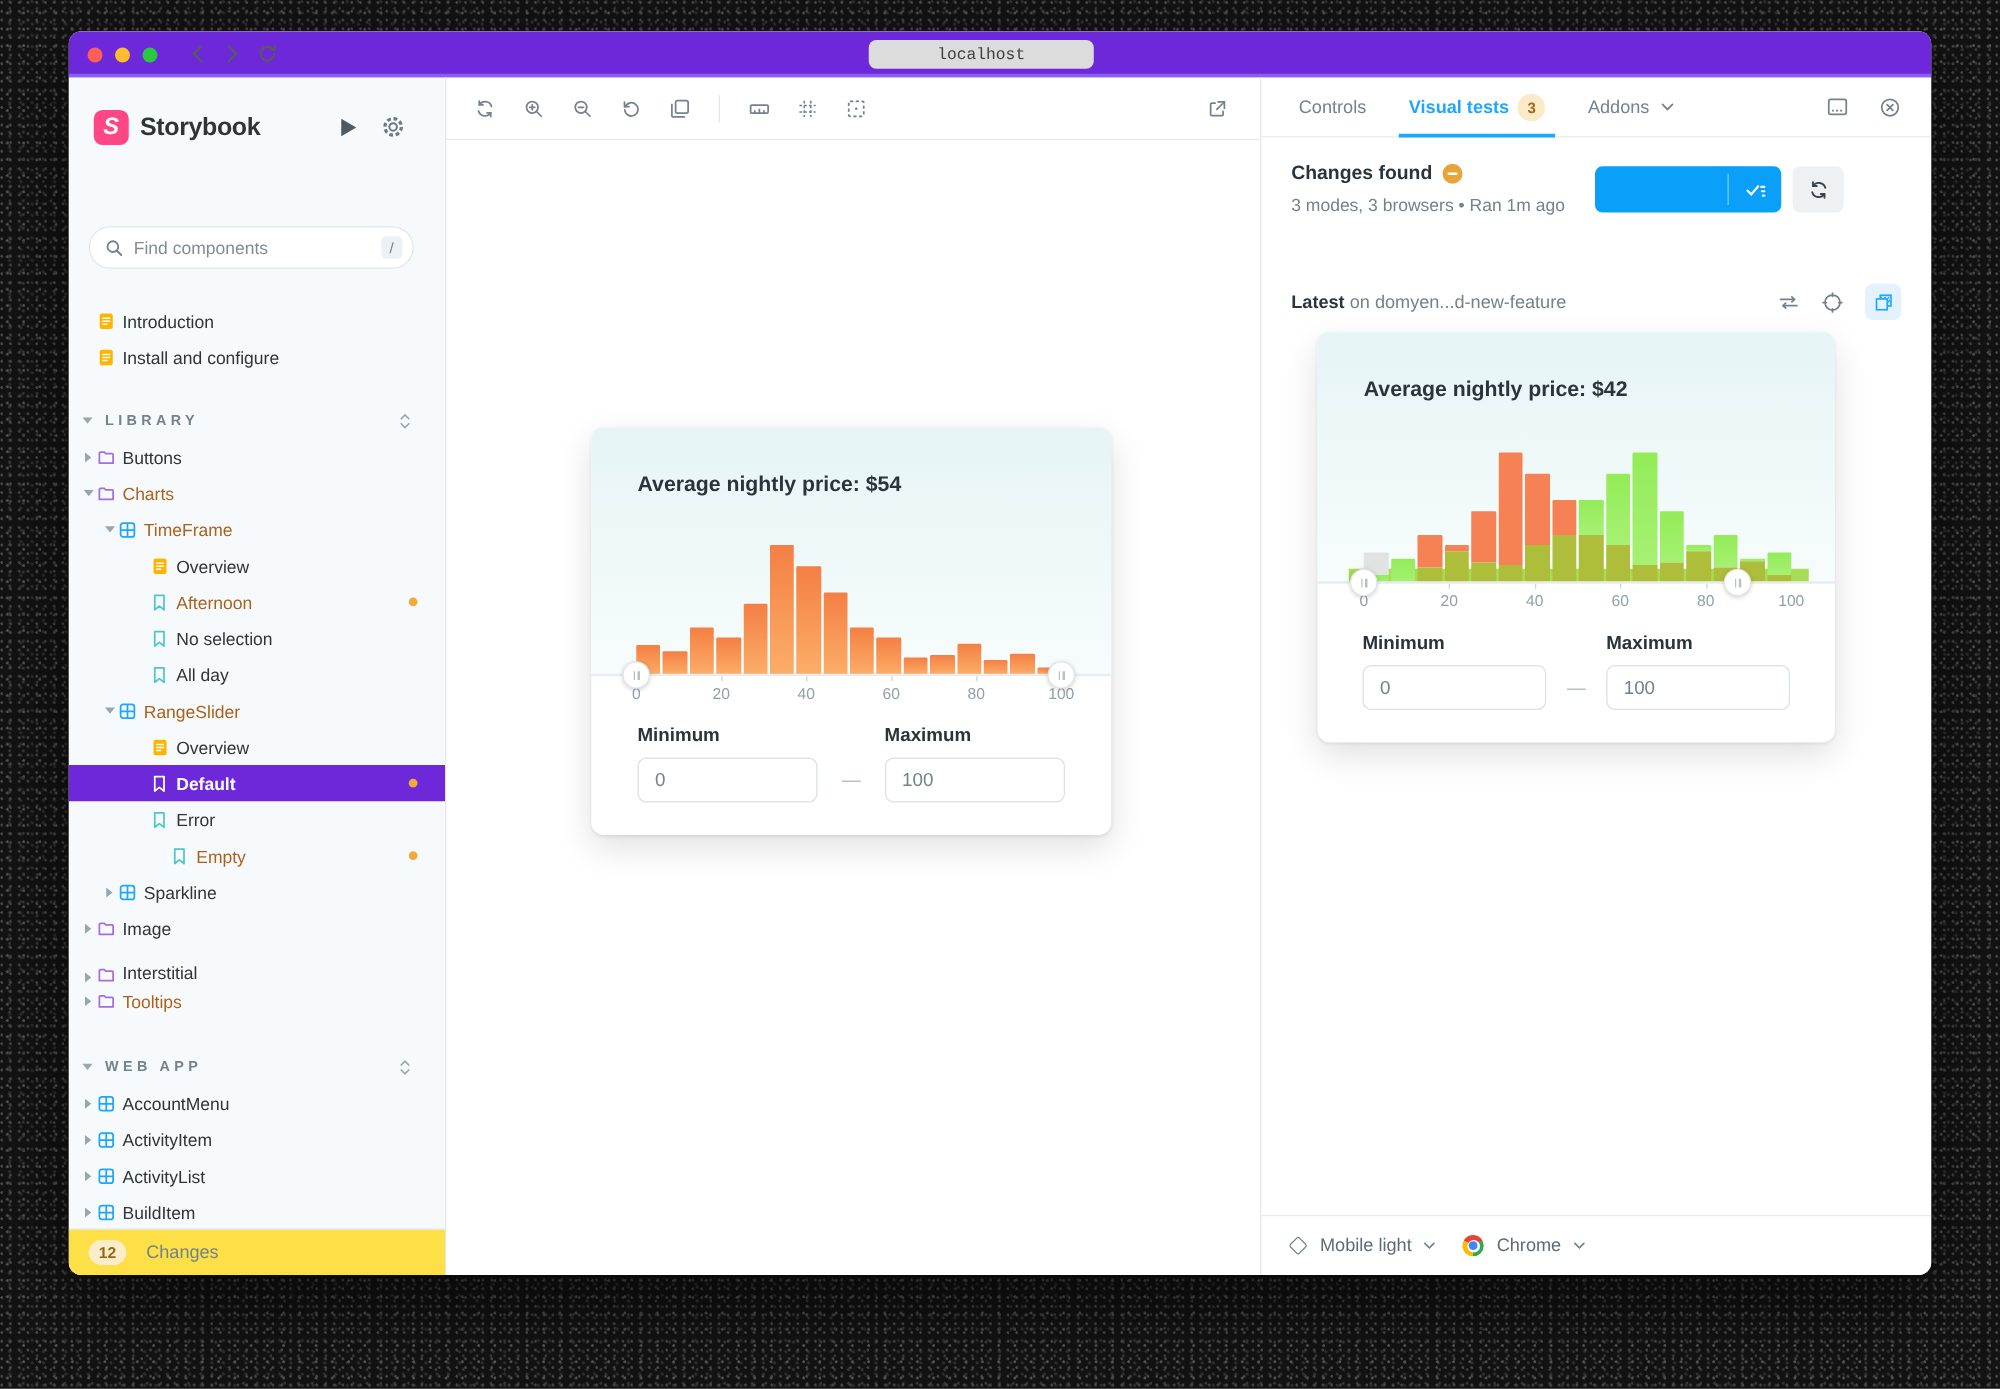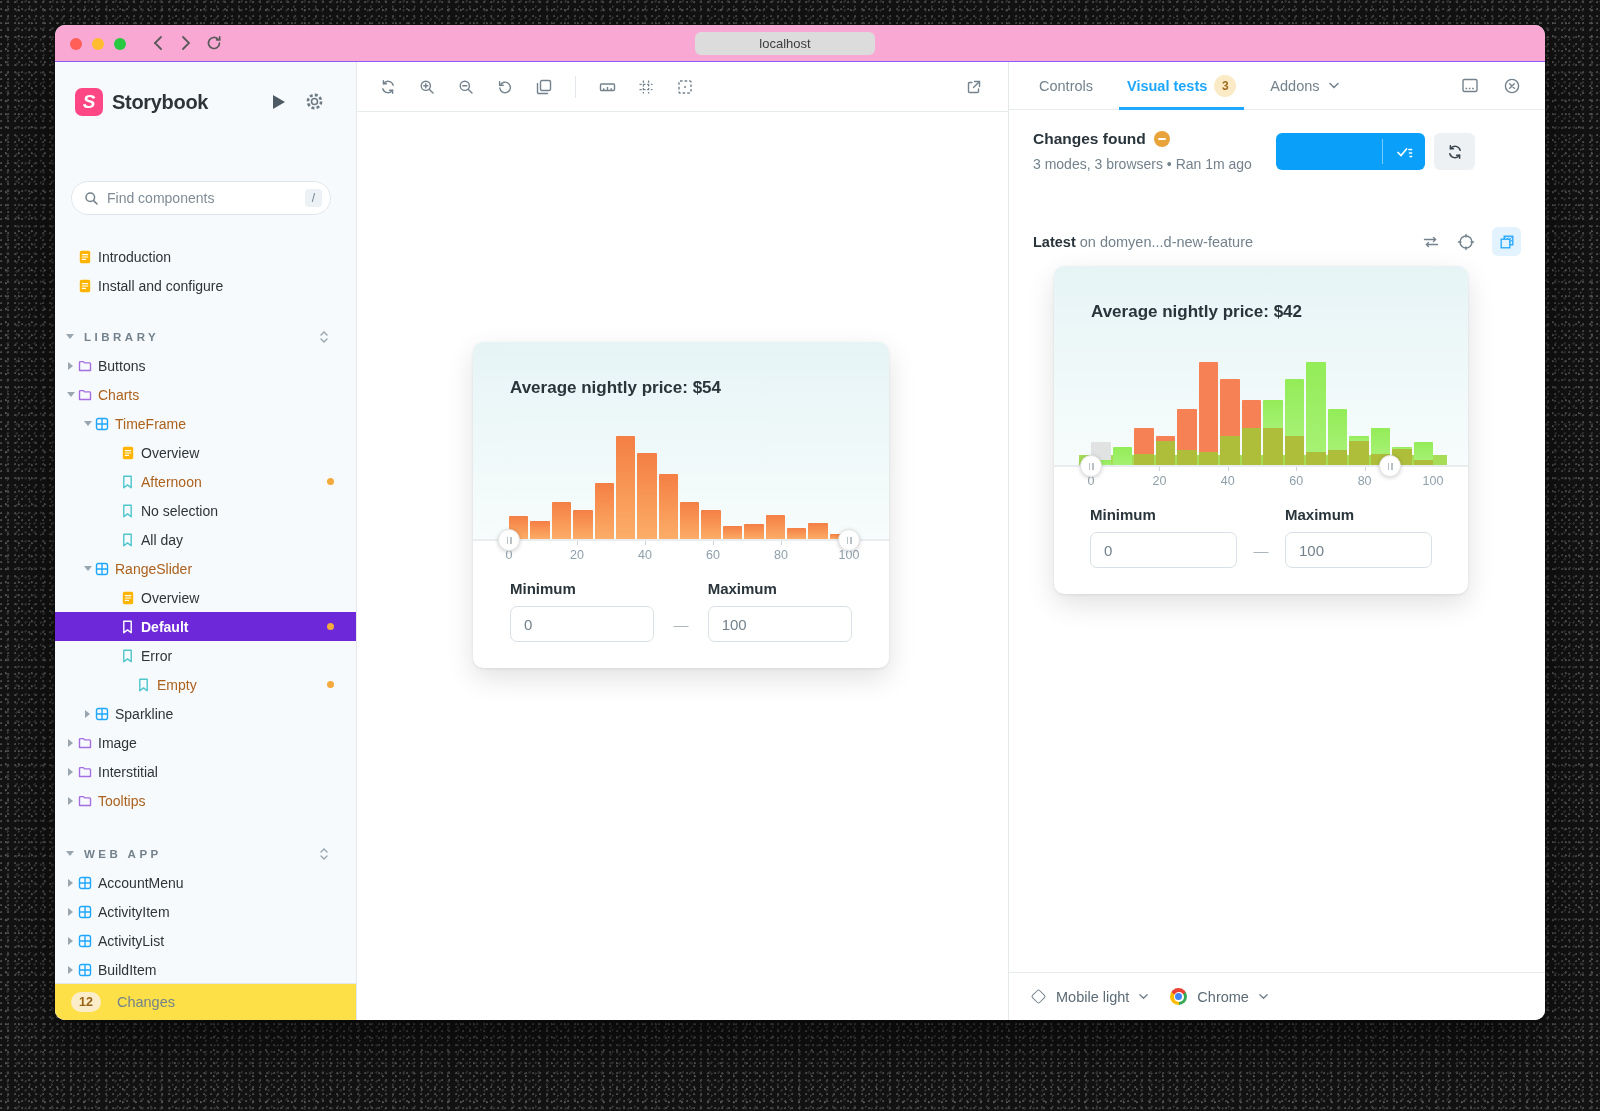--- a/index.html
+++ b/index.html
@@ -16,21 +16,21 @@
     position:relative;
   }
   .window {
     position:absolute; left:55px; top:25px; width:1490px; height:995px;
     background:#fff; border-radius:10px; overflow:hidden;
     box-shadow:0 20px 60px rgba(0,0,0,.6);
   }
   
   .chrome {
     position:absolute; left:0; top:0; right:0; height:37px;
-    background:#f9a8d4; border-bottom:1px solid #8b5cf6;
+    background:#6d28d9; border-bottom:3px solid #8b5cf6;font-family:Liberation Mono, monospace;
   }
   .traffic { position:absolute; top:13px; width:12px; height:12px; border-radius:50%; }
   .t-red{ left:15px; background:#ff5f57; } .t-yellow{ left:37px; background:#febc2e; } .t-green{ left:59px; background:#28c840; }
   .nav-ic { position:absolute; top:8px; width:20px; height:20px; color:#6b6b6b; }
   .addr {
     position:absolute; left:640px; top:7px; width:180px; height:23px;
     background:#dcdcdd; border-radius:6px; text-align:center;
     font-size:13px; line-height:23px; color:#3c3c3c;
   }
   
@@ -369,21 +369,21 @@
           <span class="caret">
             <span class="caret-r"></span>
           </span>
           <span class="ticon">
             <svg width="14" height="12" viewBox="0 0 14 12" fill="none">
               <path d="M1.5 10.5v-8c0-.5.4-.9.9-.9h3l1.2 1.3h5c.5 0 .9.4.9.9v6.7z" stroke="#a56de2" stroke-width="1.4" stroke-linejoin="round"></path>
             </svg>
           </span>
           <span class="lbl">Image</span>
         </div>
-        <div class="trow" style="padding-left: 9px;">
+        <div class="trow" style="padding-left: 9px; align-items: flex-end;">
           <span class="caret">
             <span class="caret-r"></span>
           </span>
           <span class="ticon">
             <svg width="14" height="12" viewBox="0 0 14 12" fill="none">
               <path d="M1.5 10.5v-8c0-.5.4-.9.9-.9h3l1.2 1.3h5c.5 0 .9.4.9.9v6.7z" stroke="#a56de2" stroke-width="1.4" stroke-linejoin="round"></path>
             </svg>
           </span>
           <span class="lbl">Interstitial</span>
         </div>

